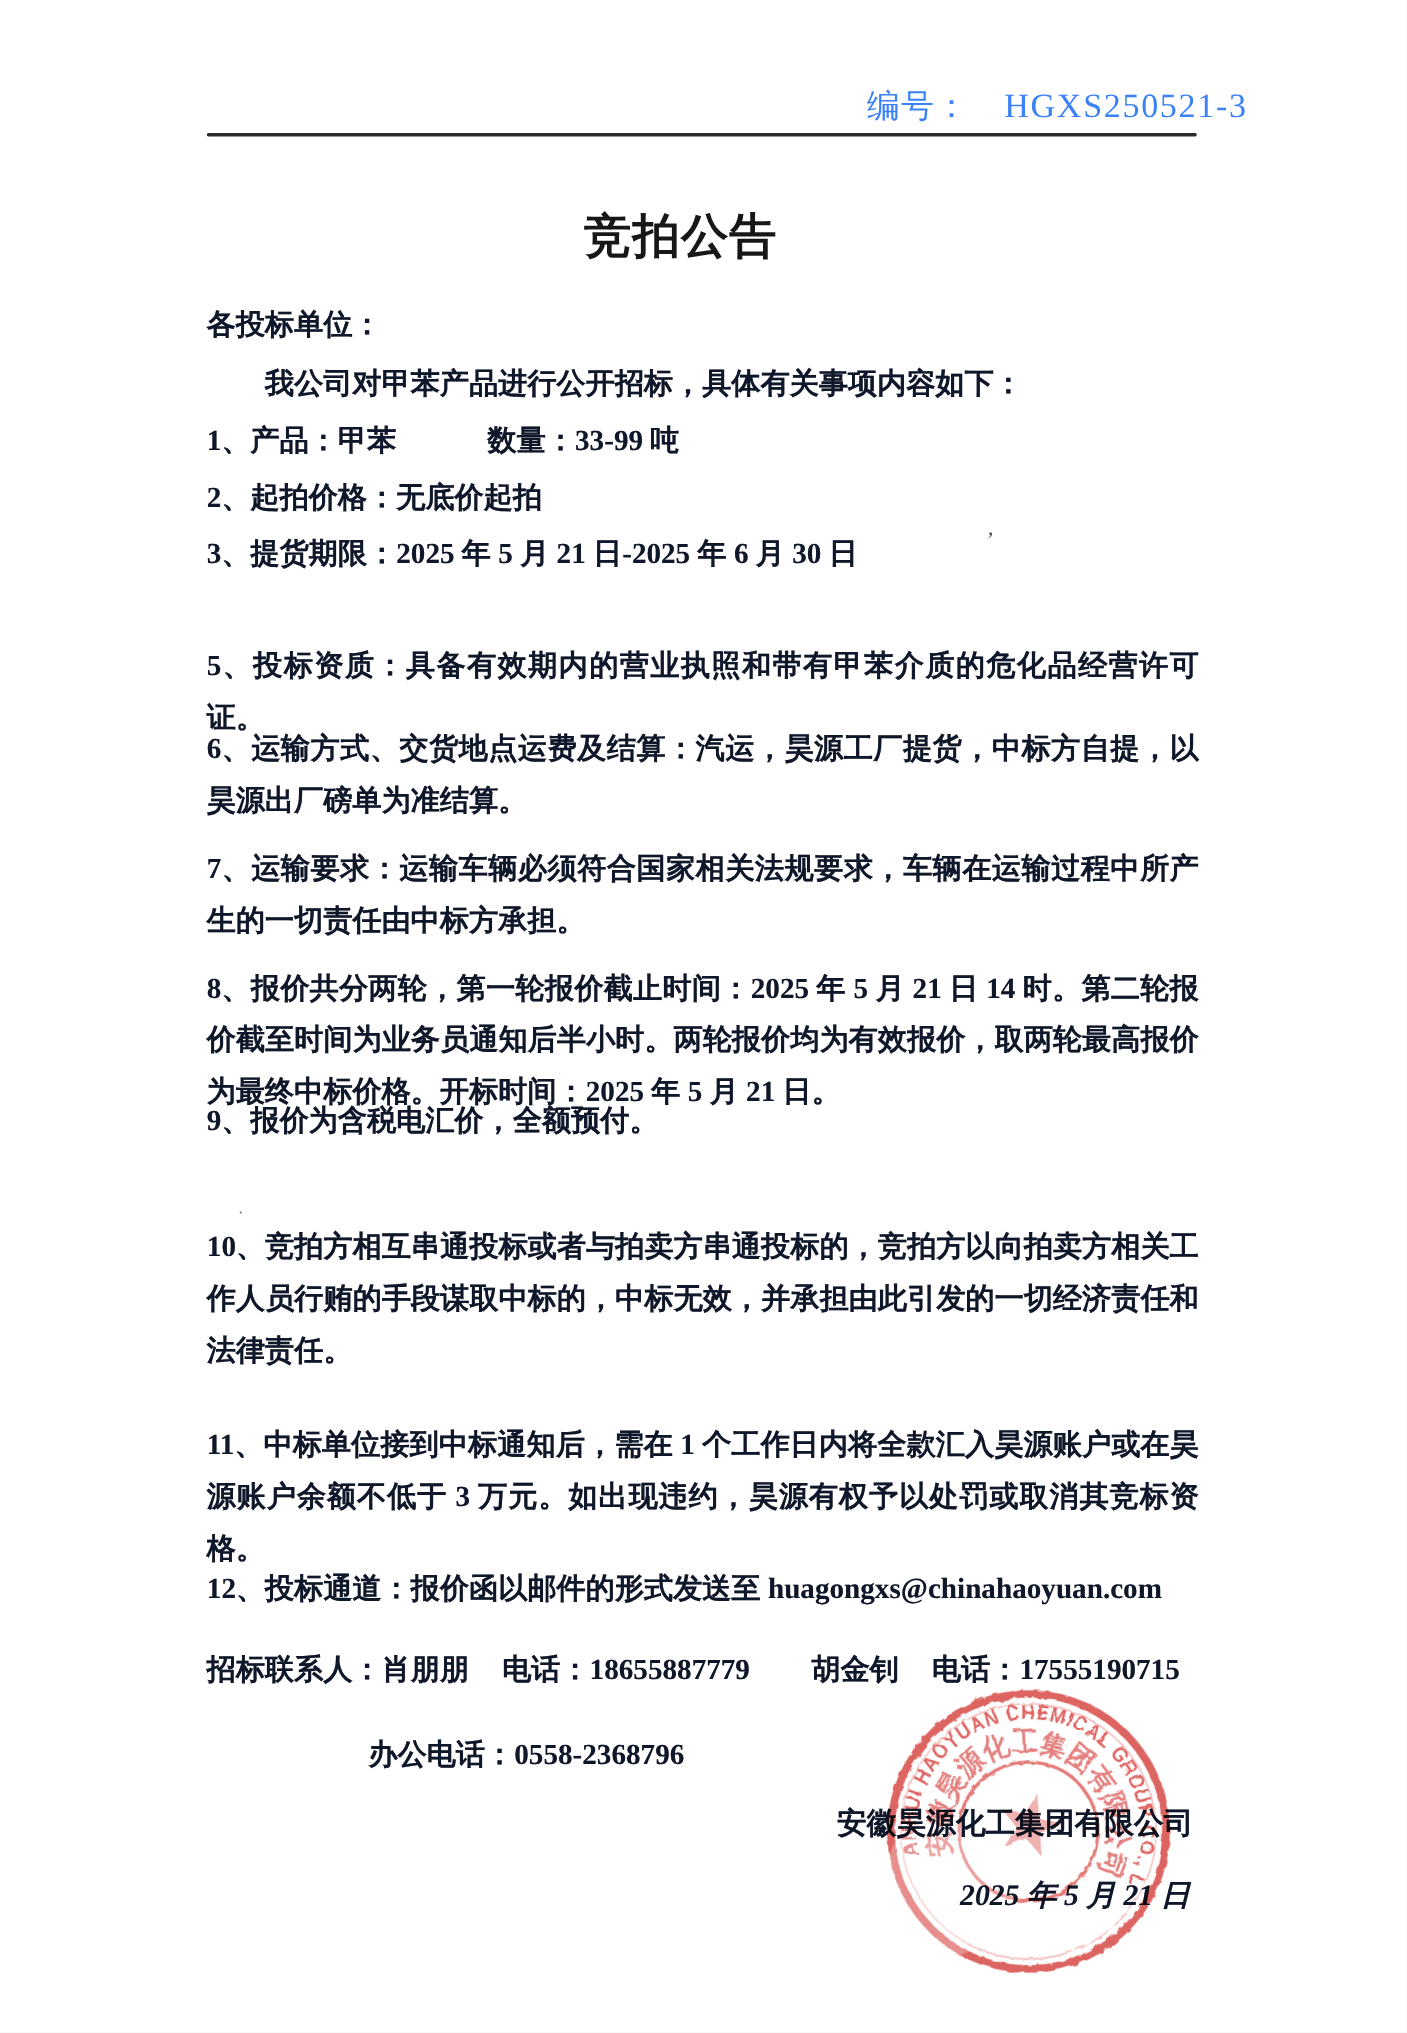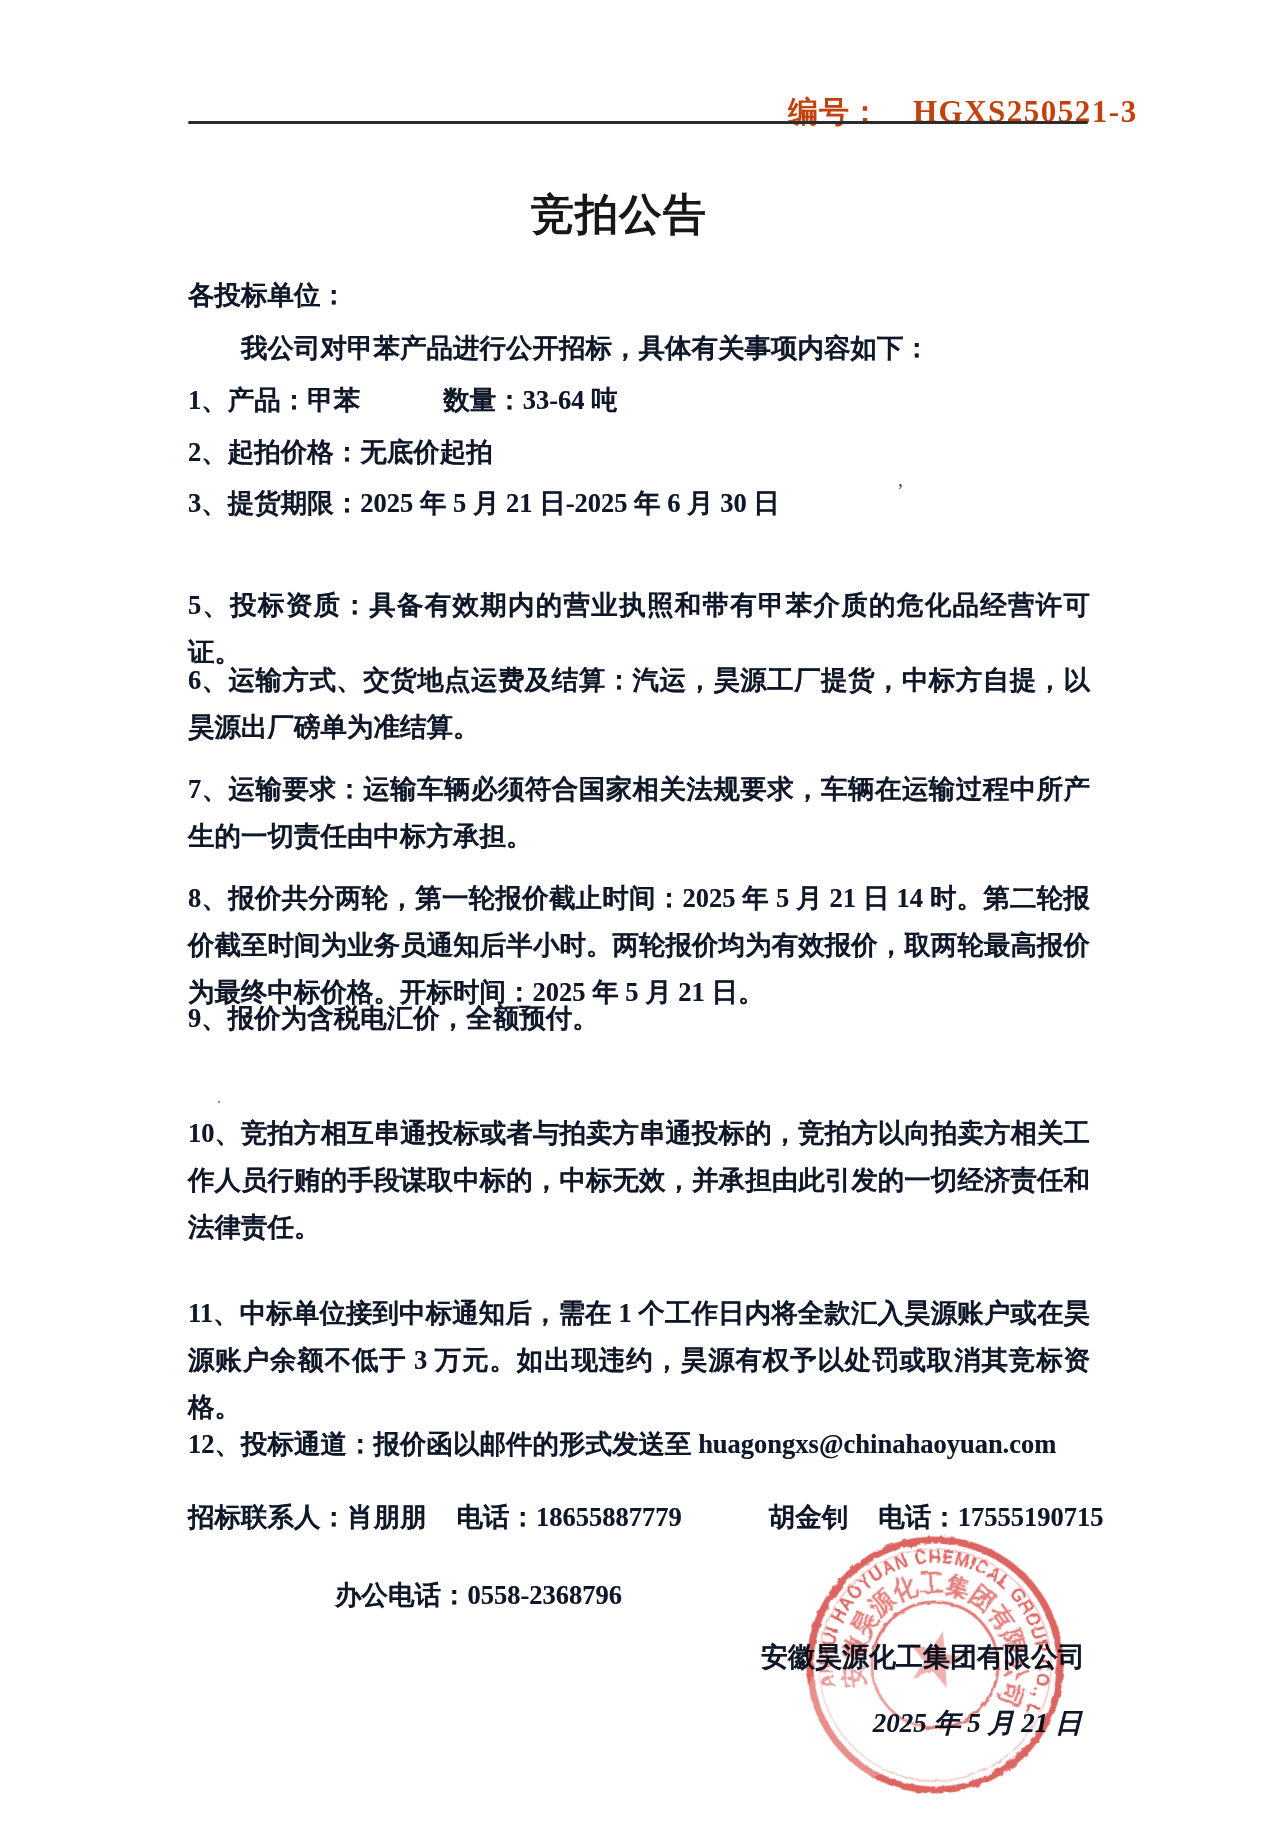--- a/index.html
+++ b/index.html
@@ -9,22 +9,22 @@
     width:1279px;height:1848px;
     margin:0 auto;
     background:#ffffff;
     overflow:hidden;
     font-family:"Liberation Serif","DejaVu Serif",serif;
     color:#1e1e1e;
   }
   
   .code-row{
     position:absolute;top:76px;left:788px;
-    font-size:30px;font-weight:700;letter-spacing:1px;
-    white-space:nowrap;color:#c2410c;margin-top:16px;
+    font-size:30px;font-weight:400;letter-spacing:1px;
+    white-space:nowrap;color:#3b82f6;
   }
   .code-row .code-val{margin-left:32px;letter-spacing:1.5px;font-size:31px;}
   .rule{
     position:absolute;left:188px;top:121px;width:900px;height:3px;
     background:#2c2c2c;border-radius:2px;
   }
   .title{
     position:absolute;top:186px;left:0;width:1238px;margin:0;
     text-align:center;font-size:43px;font-weight:700;
     letter-spacing:1px;color:#171717;
@@ -32,21 +32,21 @@
   
   .ln{
     position:absolute;left:188px;width:902px;margin:0;
     font-size:26.5px;line-height:47px;font-weight:600;
     text-align:justify;color:#0f172a;
     text-shadow:0 0 .6px rgba(20,20,20,.45);
   }
   .intro{padding-left:53px;width:849px;}
   .item1-right{margin-left:83px;}
   .sp30{margin-left:30px;}
-  .sp73{margin-left:87px;}
+  .sp73{margin-left:56px;}
   .office{left:335px;width:760px;text-align:left;}
   .sig{left:auto;width:auto;white-space:nowrap;text-align:right;font-weight:700;}
   .company{right:194px;font-size:27px;font-family:Liberation Serif, serif;}
   .date{right:197px;font-size:27px;font-weight:600;font-style:italic;}
   
   .seal{
     position:absolute;left:800px;top:1530px;width:270px;height:270px;
     mix-blend-mode:multiply;opacity:.88;pointer-events:none;
   }
   .seal .ring{stroke:var(--seal,#d94f4b);fill:none;}
@@ -73,21 +73,21 @@
   <div class="code-row">
     <span>编号：</span><span class="code-val">HGXS250521-3</span>
   </div>
   <div class="rule"></div>
 
   <h1 class="title">竞拍公告</h1>
 
   <p class="ln" style="top:272px">各投标单位：</p>
   <p class="ln intro" style="top:325px">我公司对甲苯产品进行公开招标，具体有关事项内容如下：</p>
 
-  <p class="ln" style="top:377px"><span>1、产品：甲苯</span><span class="item1-right">数量：33-64 吨</span></p>
+  <p class="ln" style="top:377px"><span>1、产品：甲苯</span><span class="item1-right">数量：33-99 吨</span></p>
 
   <p class="ln" style="top:429px">2、起拍价格：无底价起拍</p>
   <p class="ln" style="top:480px">3、提货期限：2025 年 5 月 21 日-2025 年 6 月 30 日</p>
   <p class="ln" style="top:582px">5、投标资质：具备有效期内的营业执照和带有甲苯介质的危化品经营许可证。</p>
   <p class="ln" style="top:657px">6、运输方式、交货地点运费及结算：汽运，昊源工厂提货，中标方自提，以昊源出厂磅单为准结算。</p>
   <p class="ln" style="top:766px">7、运输要求：运输车辆必须符合国家相关法规要求，车辆在运输过程中所产生的一切责任由中标方承担。</p>
   <p class="ln" style="top:875px">8、报价共分两轮，第一轮报价截止时间：2025 年 5 月 21 日 14 时。第二轮报价截至时间为业务员通知后半小时。两轮报价均为有效报价，取两轮最高报价为最终中标价格。开标时间：2025 年 5 月 21 日。</p>
   <p class="ln" style="top:995px">9、报价为含税电汇价，全额预付。</p>
   <p class="ln" style="top:1110px">10、竞拍方相互串通投标或者与拍卖方串通投标的，竞拍方以向拍卖方相关工作人员行贿的手段谋取中标的，中标无效，并承担由此引发的一切经济责任和法律责任。</p>
   <p class="ln" style="top:1290px">11、中标单位接到中标通知后，需在 1 个工作日内将全款汇入昊源账户或在昊源账户余额不低于 3 万元。如出现违约，昊源有权予以处罚或取消其竞标资格。</p>

